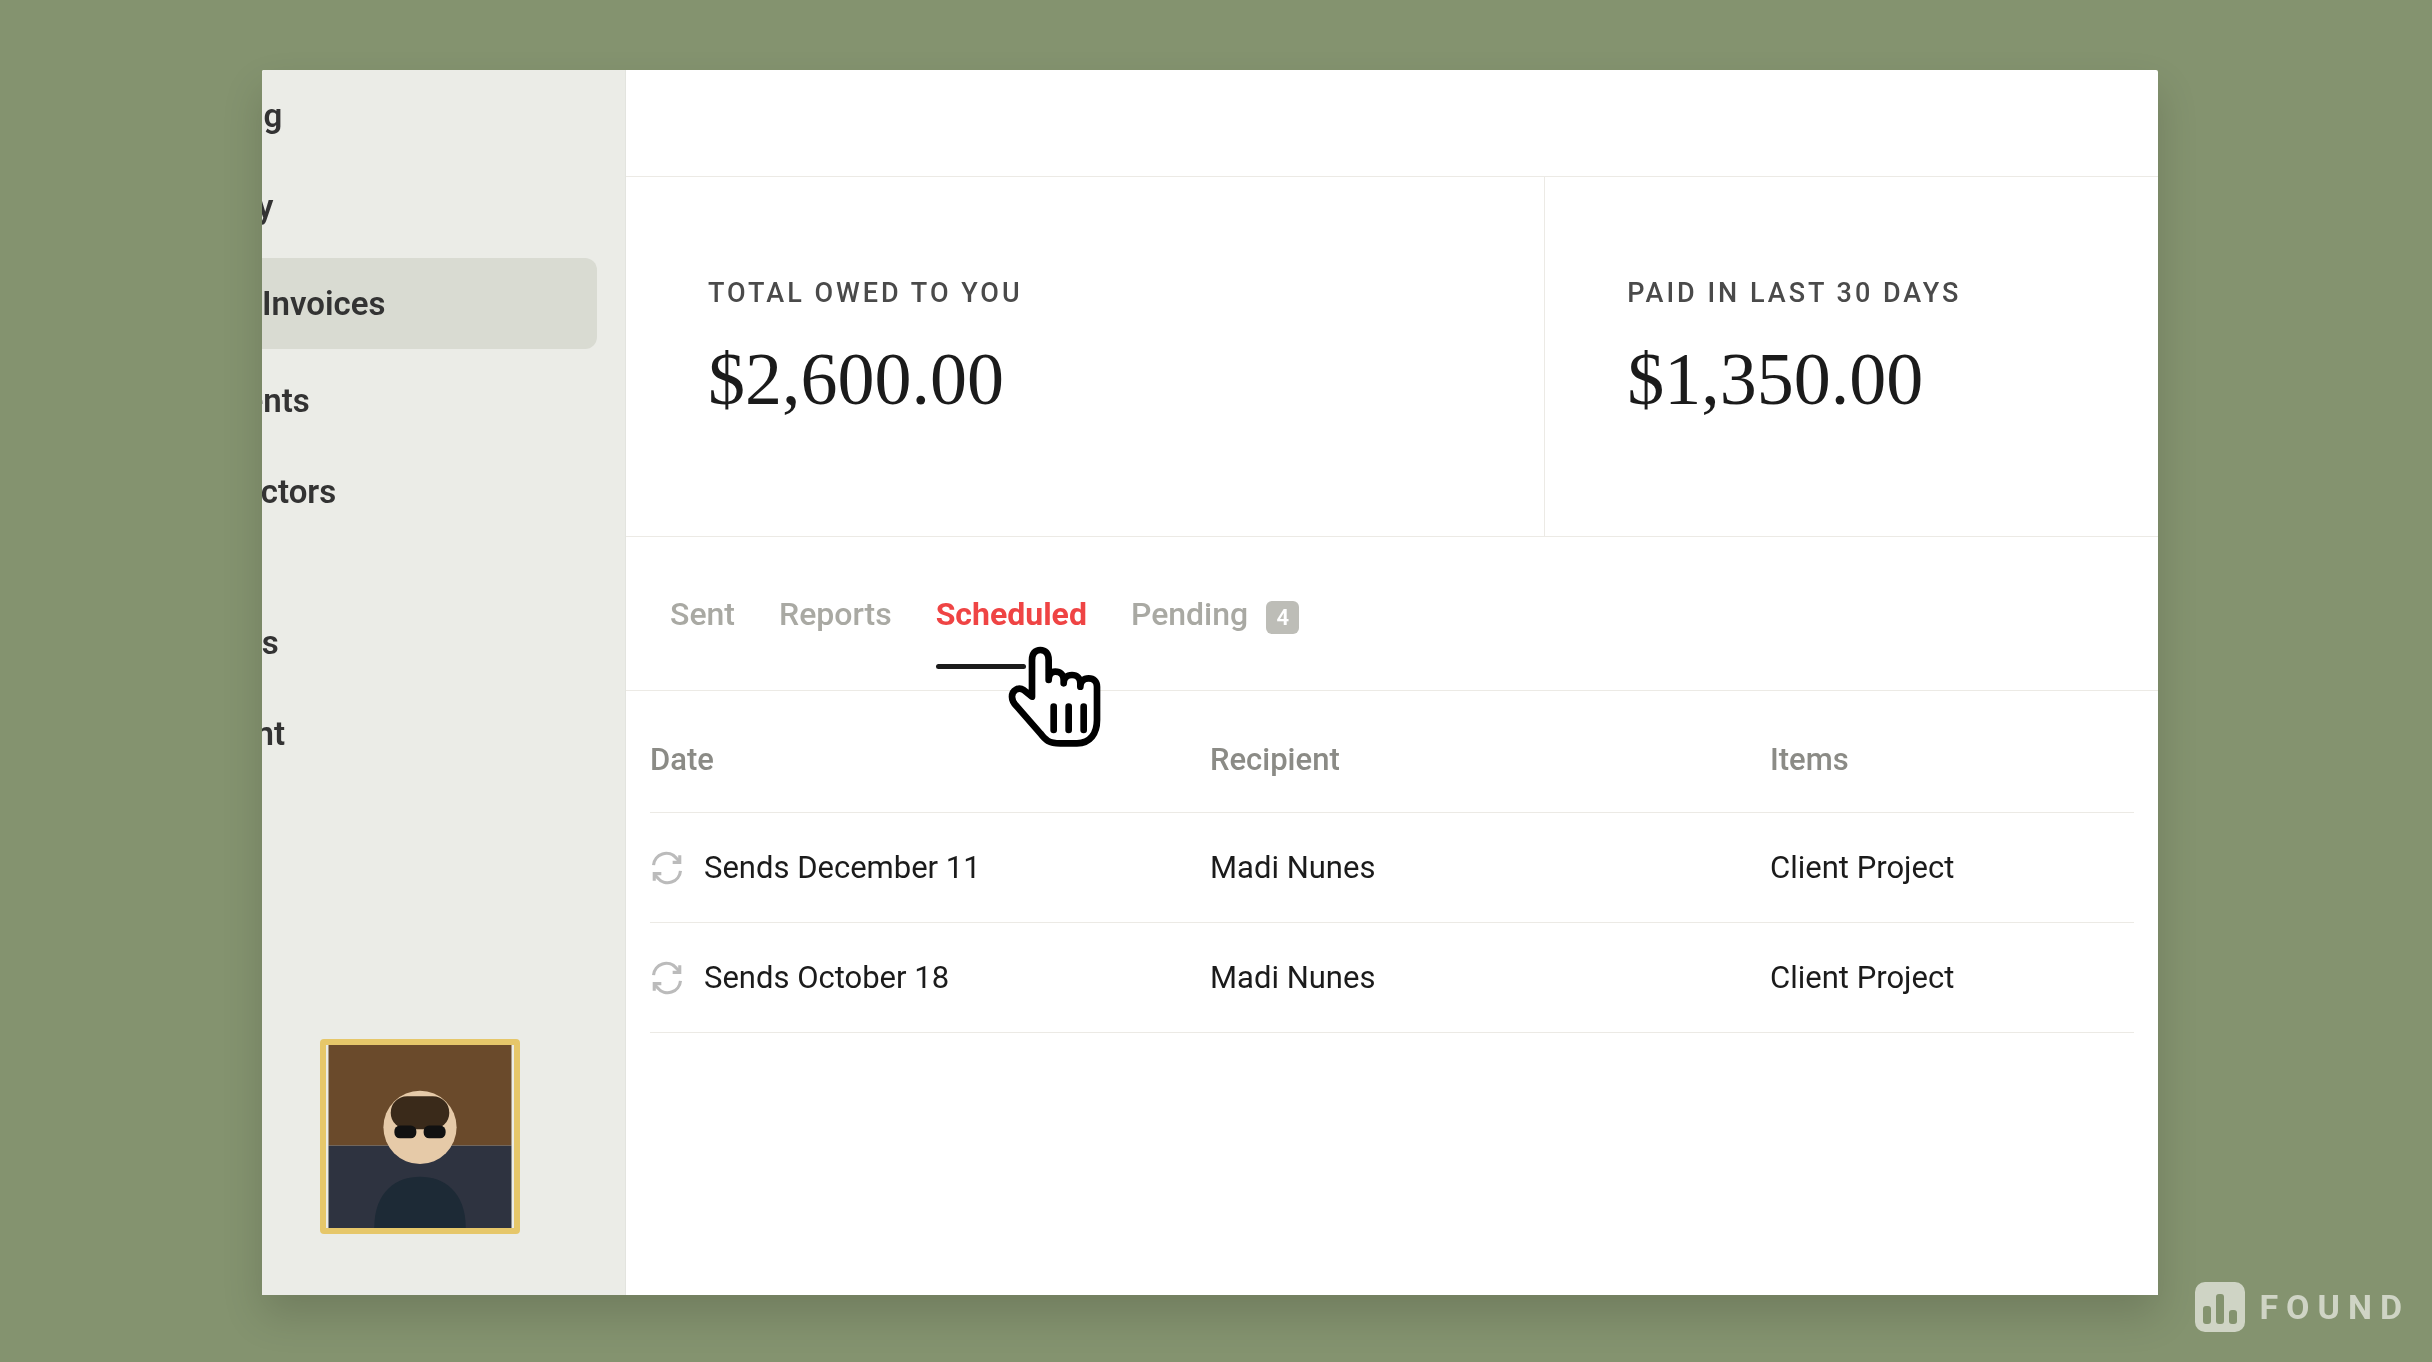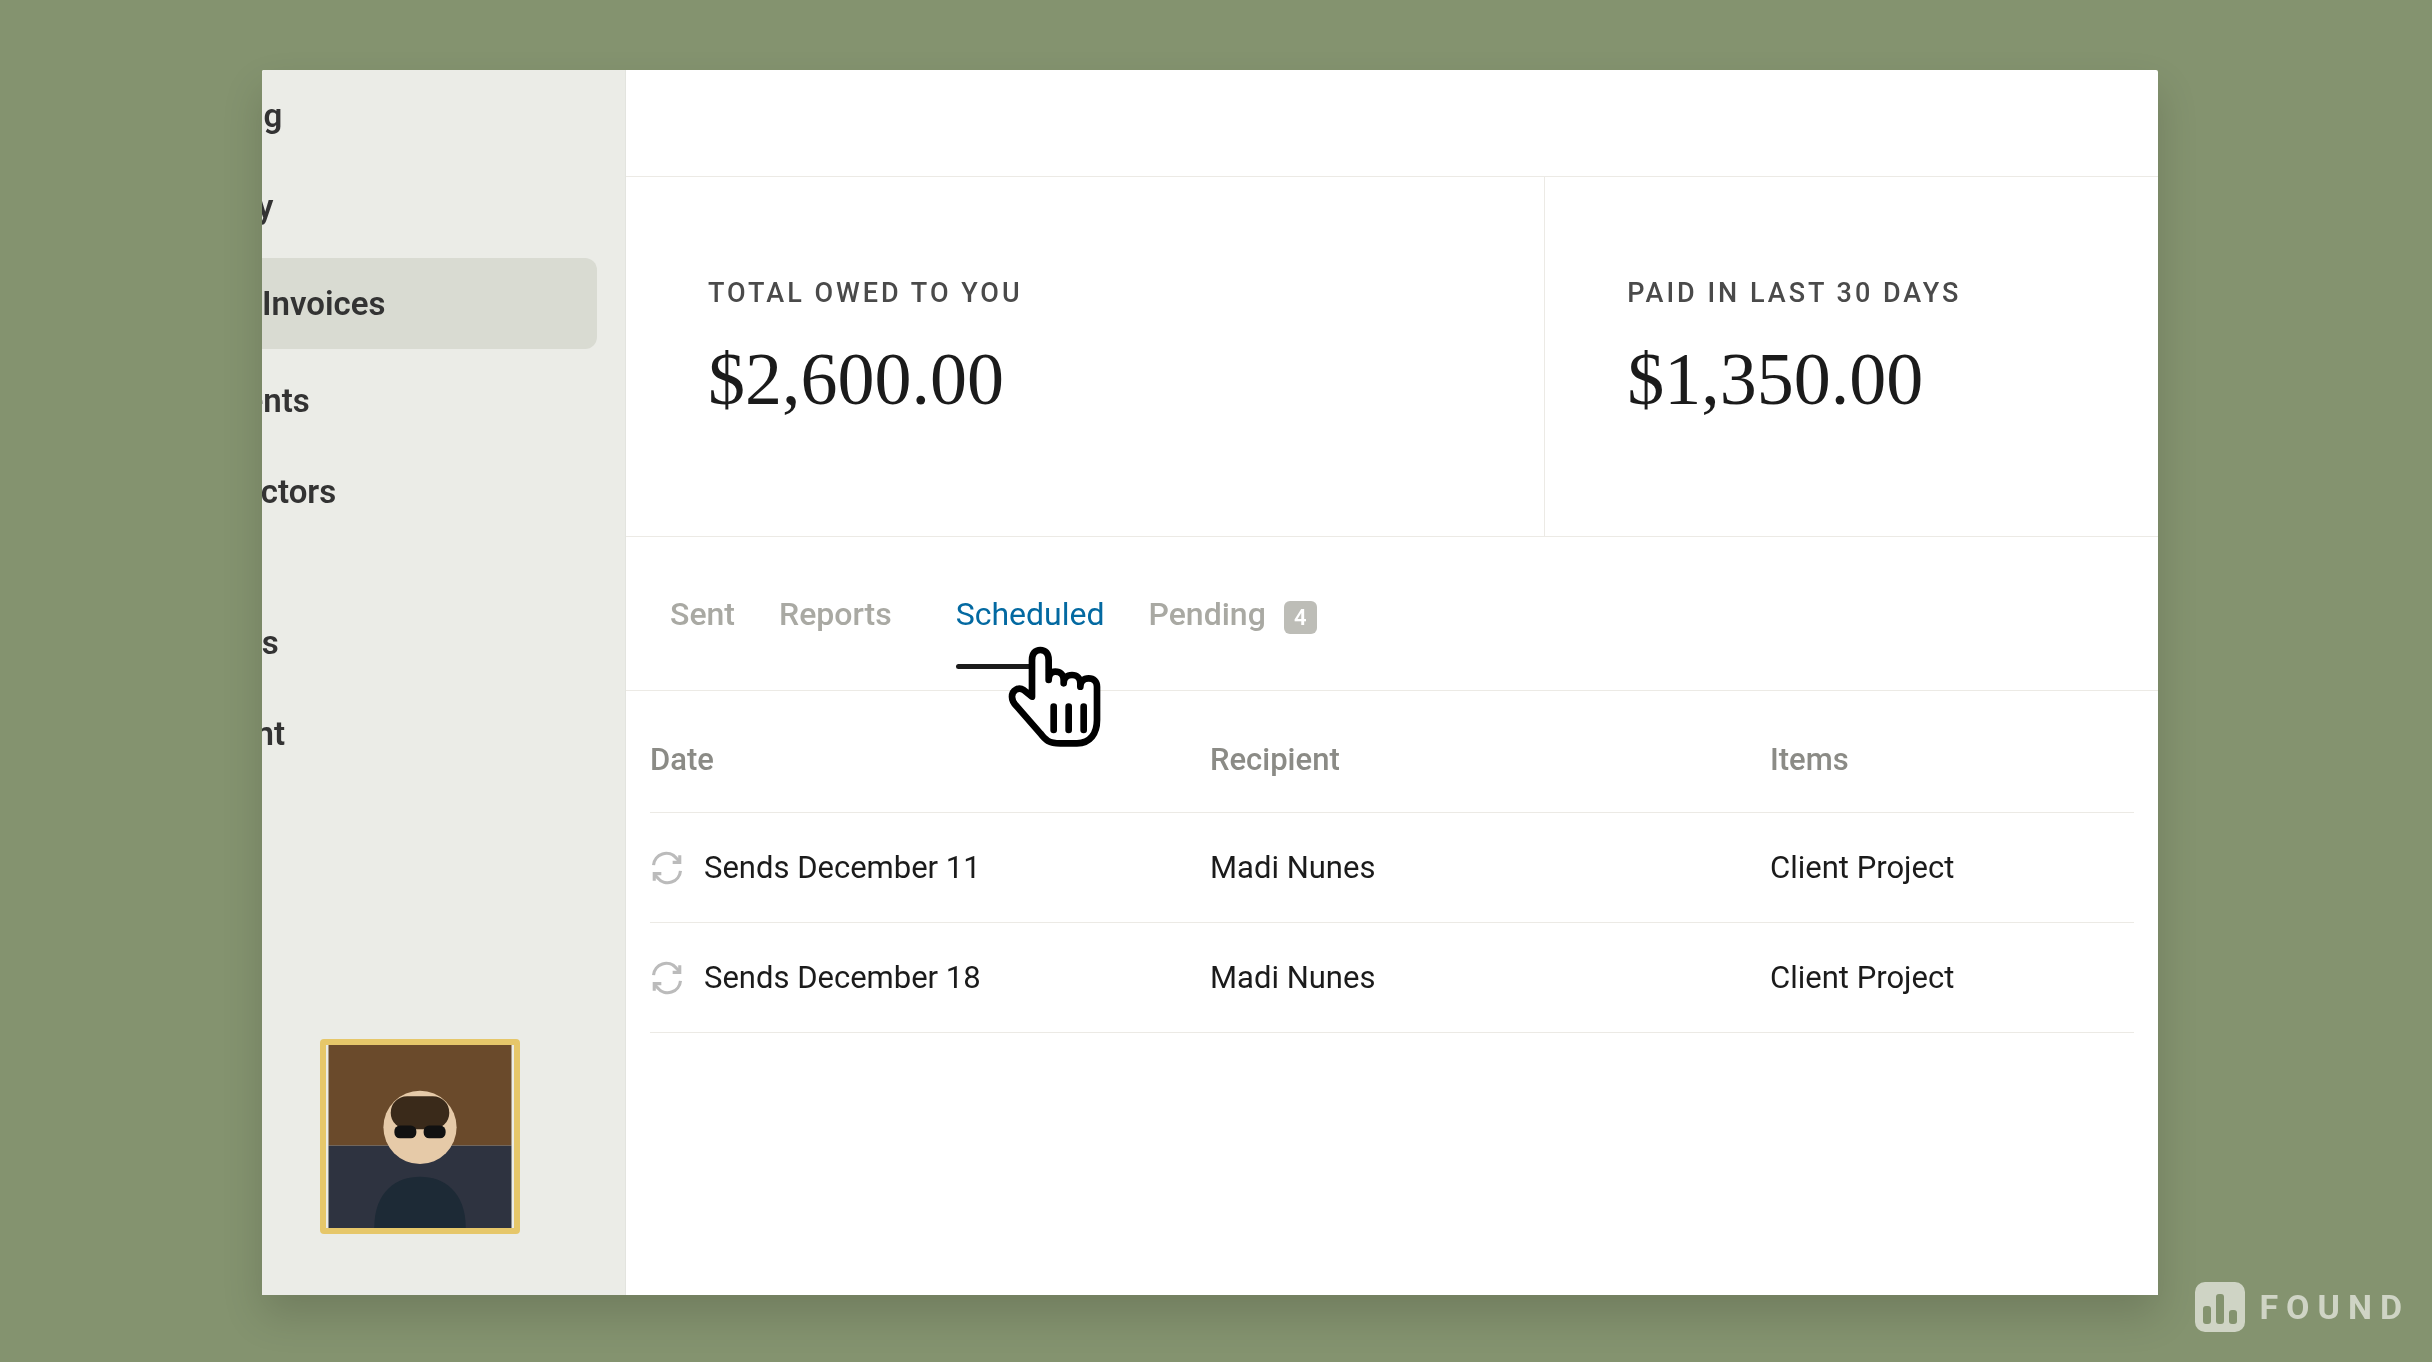--- a/index.html
+++ b/index.html
@@ -94,23 +94,22 @@
       border-bottom:1px solid #eceae5;
       height:154px;
       align-items:flex-start;
     }
     .tab {
       position:relative;
       padding-bottom:35px;
       cursor:pointer;
     }
     .tab.active {
-      color:#0369a1;
-      font-weight:400;
-      margin-left:20px;
+      color:#ef4444;
+      font-weight:700;
     }
     .tab.active::after {
       content:"";
       position:absolute;
       left:0;
       bottom:-1px;
       width:60%;
       height:5px;
       background:#1b1b1b;
       border-radius:3px;
@@ -280,21 +279,21 @@
         </div>
 
         <div class="row">
           <div class="col-date">
             <svg class="recur-icon" viewBox="0 0 24 24" fill="none" stroke="currentColor" stroke-width="2.2">
               <path d="M2.5 10a9 9 0 0 1 16 -5l2 2"></path>
               <path d="M21.5 14a9 9 0 0 1 -16 5l-2 -2"></path>
               <polyline points="21 3 21 8 16 8"></polyline>
               <polyline points="3 21 3 16 8 16"></polyline>
             </svg>
-            <span>Sends December 18</span>
+            <span>Sends October 18</span>
           </div>
           <div class="col-recipient">Madi Nunes</div>
           <div class="col-items">Client Project</div>
         </div>
       </div>
 
     </section>
   </div>
 
   <svg class="hand-cursor" viewBox="0 0 60 72">

